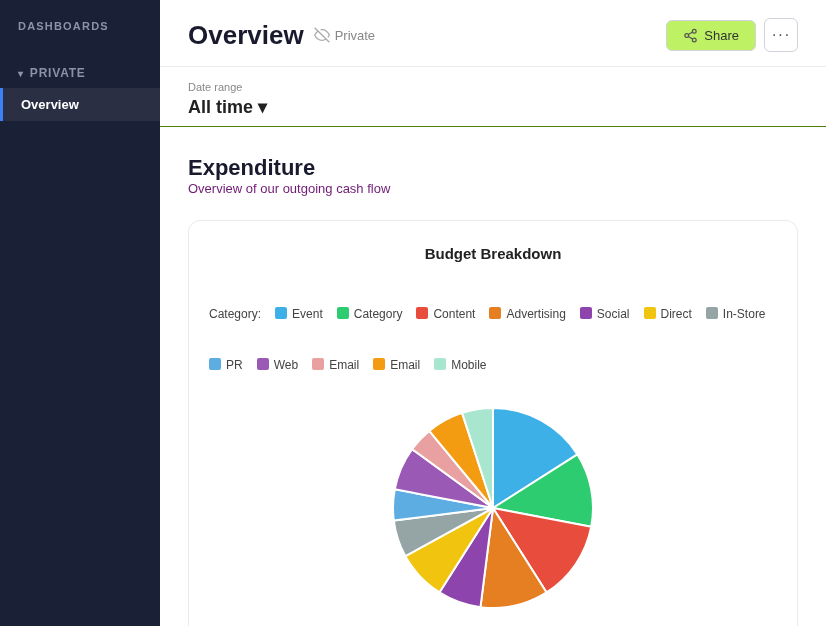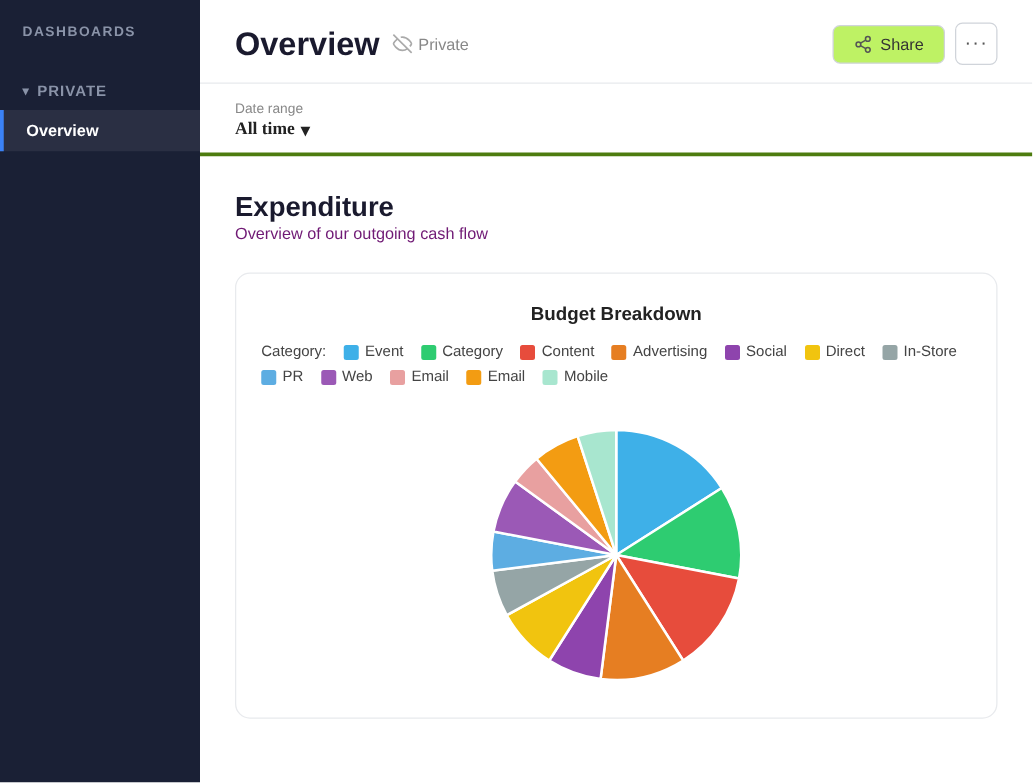--- a/index.html
+++ b/index.html
@@ -118,36 +118,35 @@
       background: #fff;
       cursor: pointer;
       font-size: 16px;
       color: #555;
       letter-spacing: 1px;
     }
 
     
     .date-range-bar {
       padding: 14px 28px 8px 28px;
-      border-bottom: 3px solid #4d7c0f;
+      border-bottom: 1px solid #4d7c0f;
     }
     .date-range-label {
       font-size: 11px;
       color: #888;
       margin-bottom: 3px;
     }
     .date-range-value {
       display: flex;
-      align-items: flex-start;
+      align-items: flex-end;
       gap: 5px;
-      font-size: 14px;
+      font-size: 18px;
       font-weight: 600;
       color: #222;
       cursor: pointer;
-      font-family: Liberation Serif, serif;
     }
 
     
     .content {
       padding: 28px 28px 20px 28px;
       flex: 1;
     }
     .section-title {
       font-size: 22px;
       font-weight: 700;
@@ -175,22 +174,23 @@
     .legend {
       display: flex;
       flex-wrap: wrap;
       gap: 6px 14px;
       margin-bottom: 16px;
       font-size: 12px;
       color: #444;
     }
     .legend-item {
       display: flex;
-      align-items: flex-end;
+      align-items: flex-start;
       gap: 5px;
+      margin-top: 31px;
     }
     .legend-color {
       width: 12px;
       height: 12px;
       border-radius: 2px;
       flex-shrink: 0;
     }
     .chart-area {
       display: flex;
       justify-content: center;

